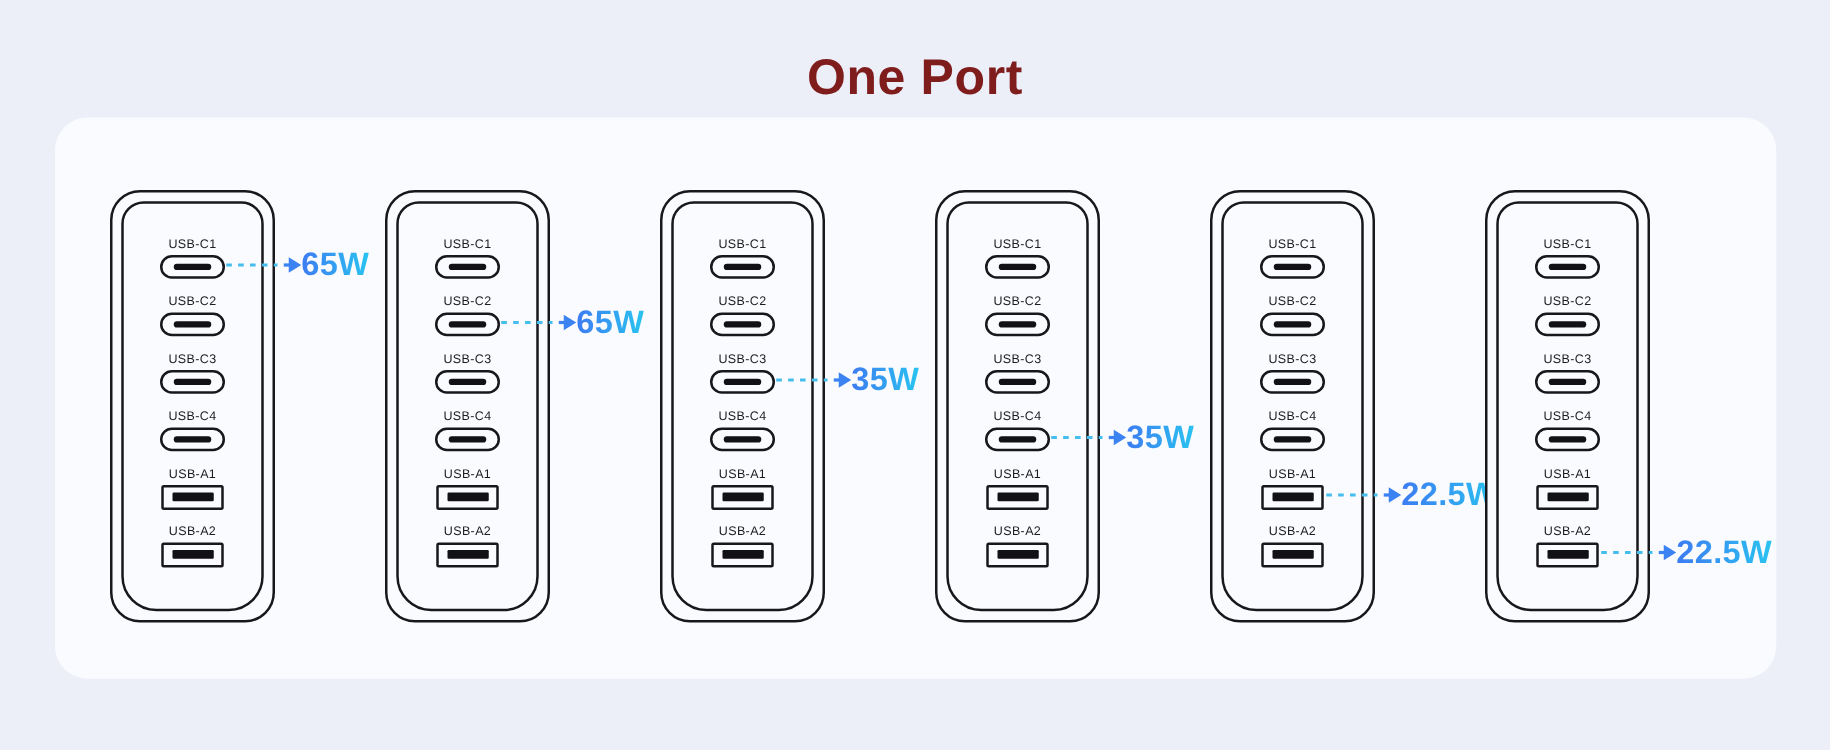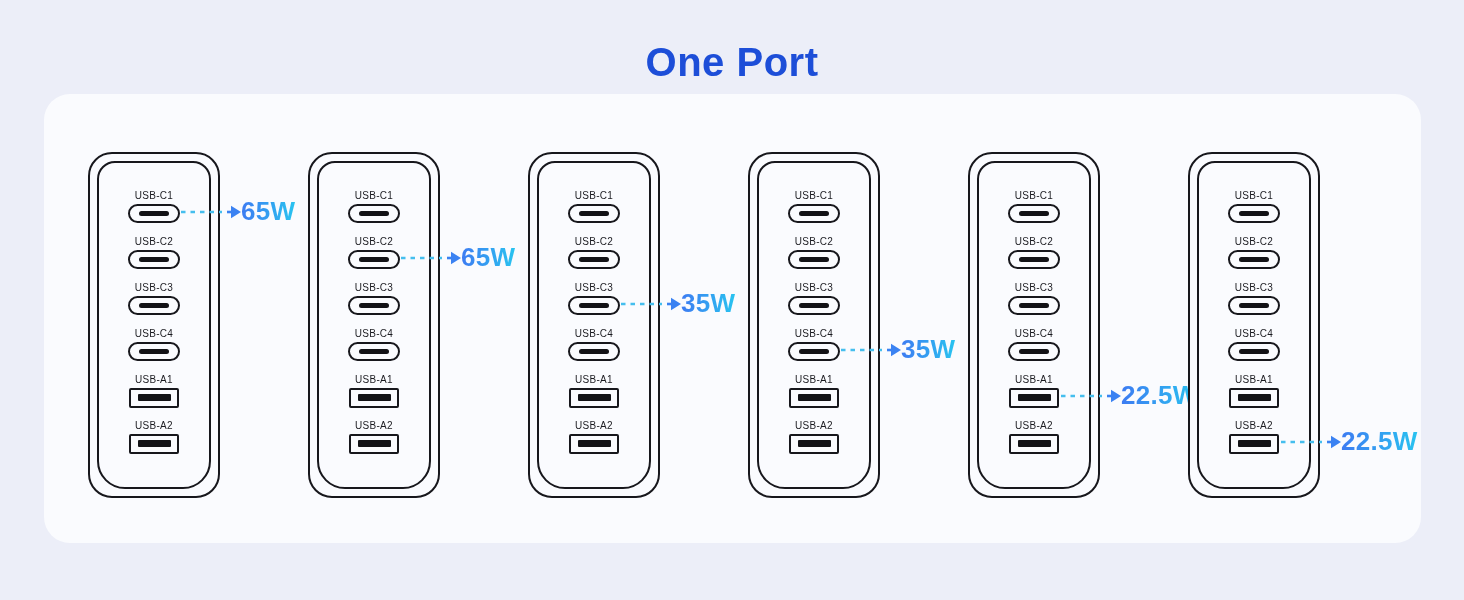--- a/index.html
+++ b/index.html
@@ -3,21 +3,21 @@
 <meta charset="utf-8">
 <style>
   html,body{margin:0;padding:0;}
   body{
     width:1464px;height:600px;position:relative;overflow:hidden;
     background:#ECEEF8;
     font-family:"Liberation Sans","DejaVu Sans",sans-serif;
   }
   .title{
     position:absolute;left:0;top:40px;width:1464px;
-    text-align:center;font-size:40px;font-weight:800;color:#1d4ed8;
+    text-align:center;font-size:40px;font-weight:800;color:#7f1d1d;
     letter-spacing:0.5px;
   }
   .panel{
     position:absolute;left:44px;top:94px;width:1377px;height:449px;
     background:#FAFBFE;border-radius:26px;
   }
   .device{
     position:absolute;top:58px;width:132px;height:346px;
     border:2.5px solid #17171C;border-radius:24px;
     box-sizing:border-box;background:#FAFBFE;

